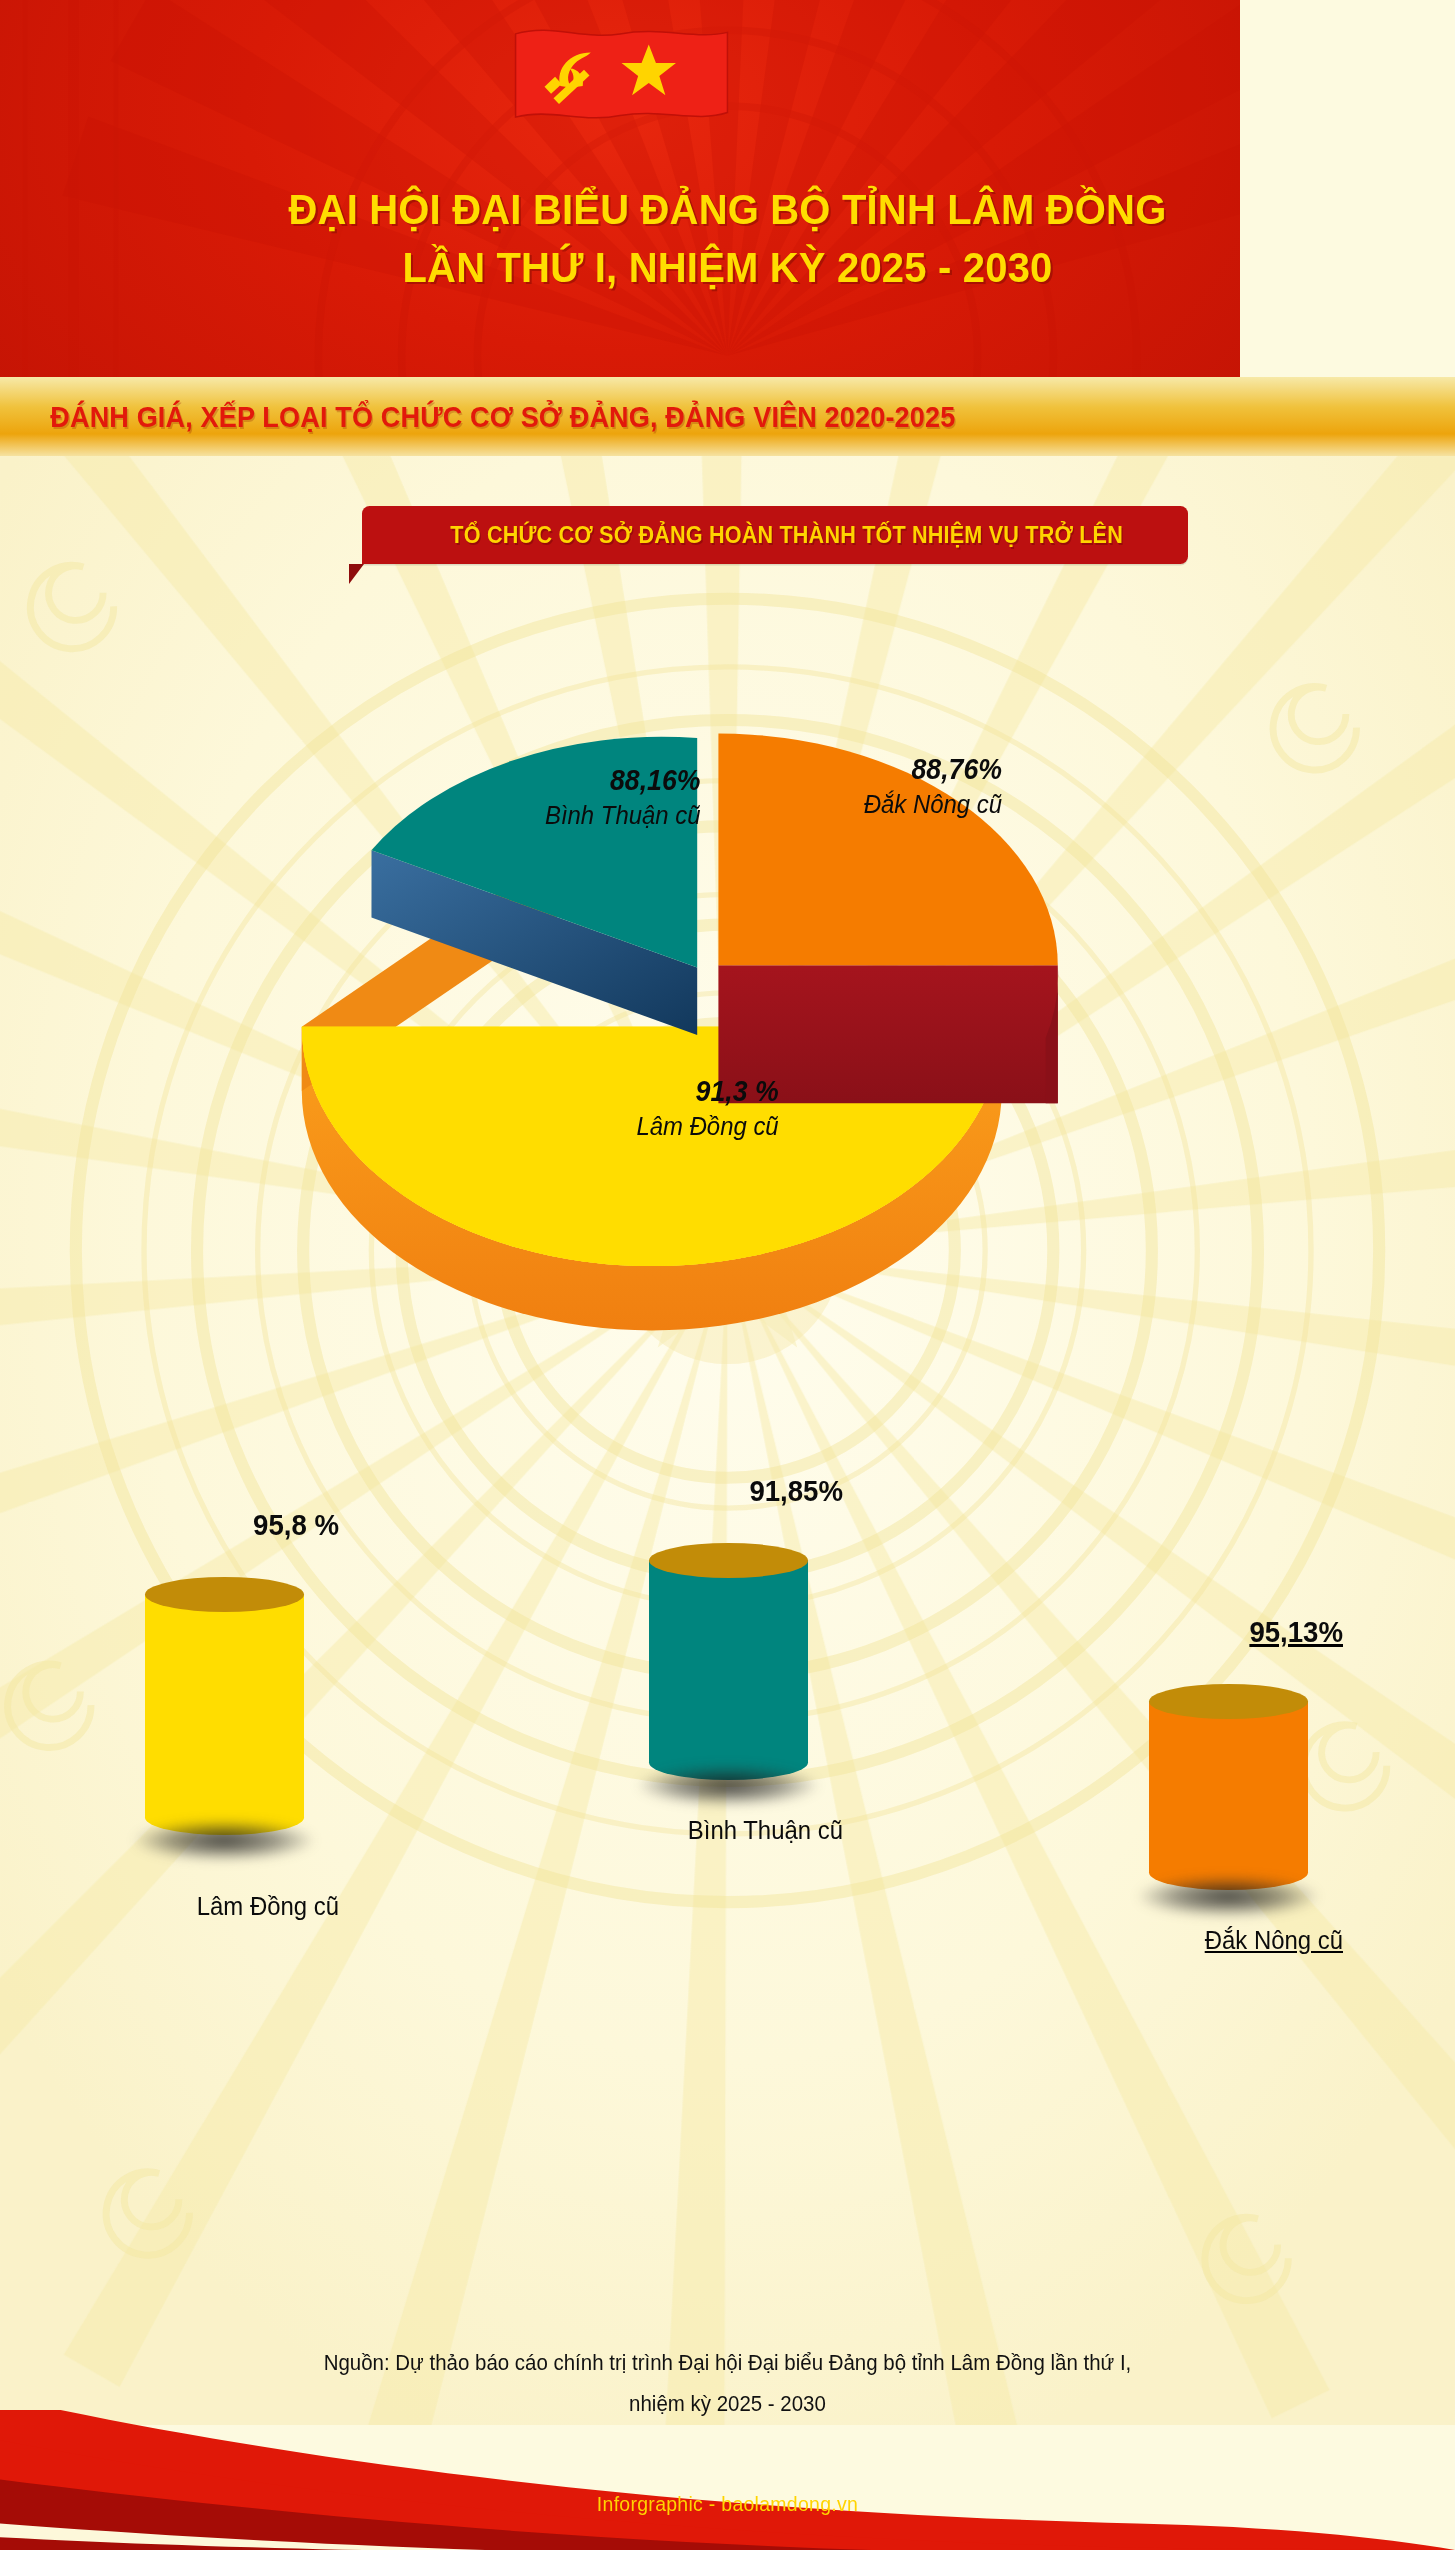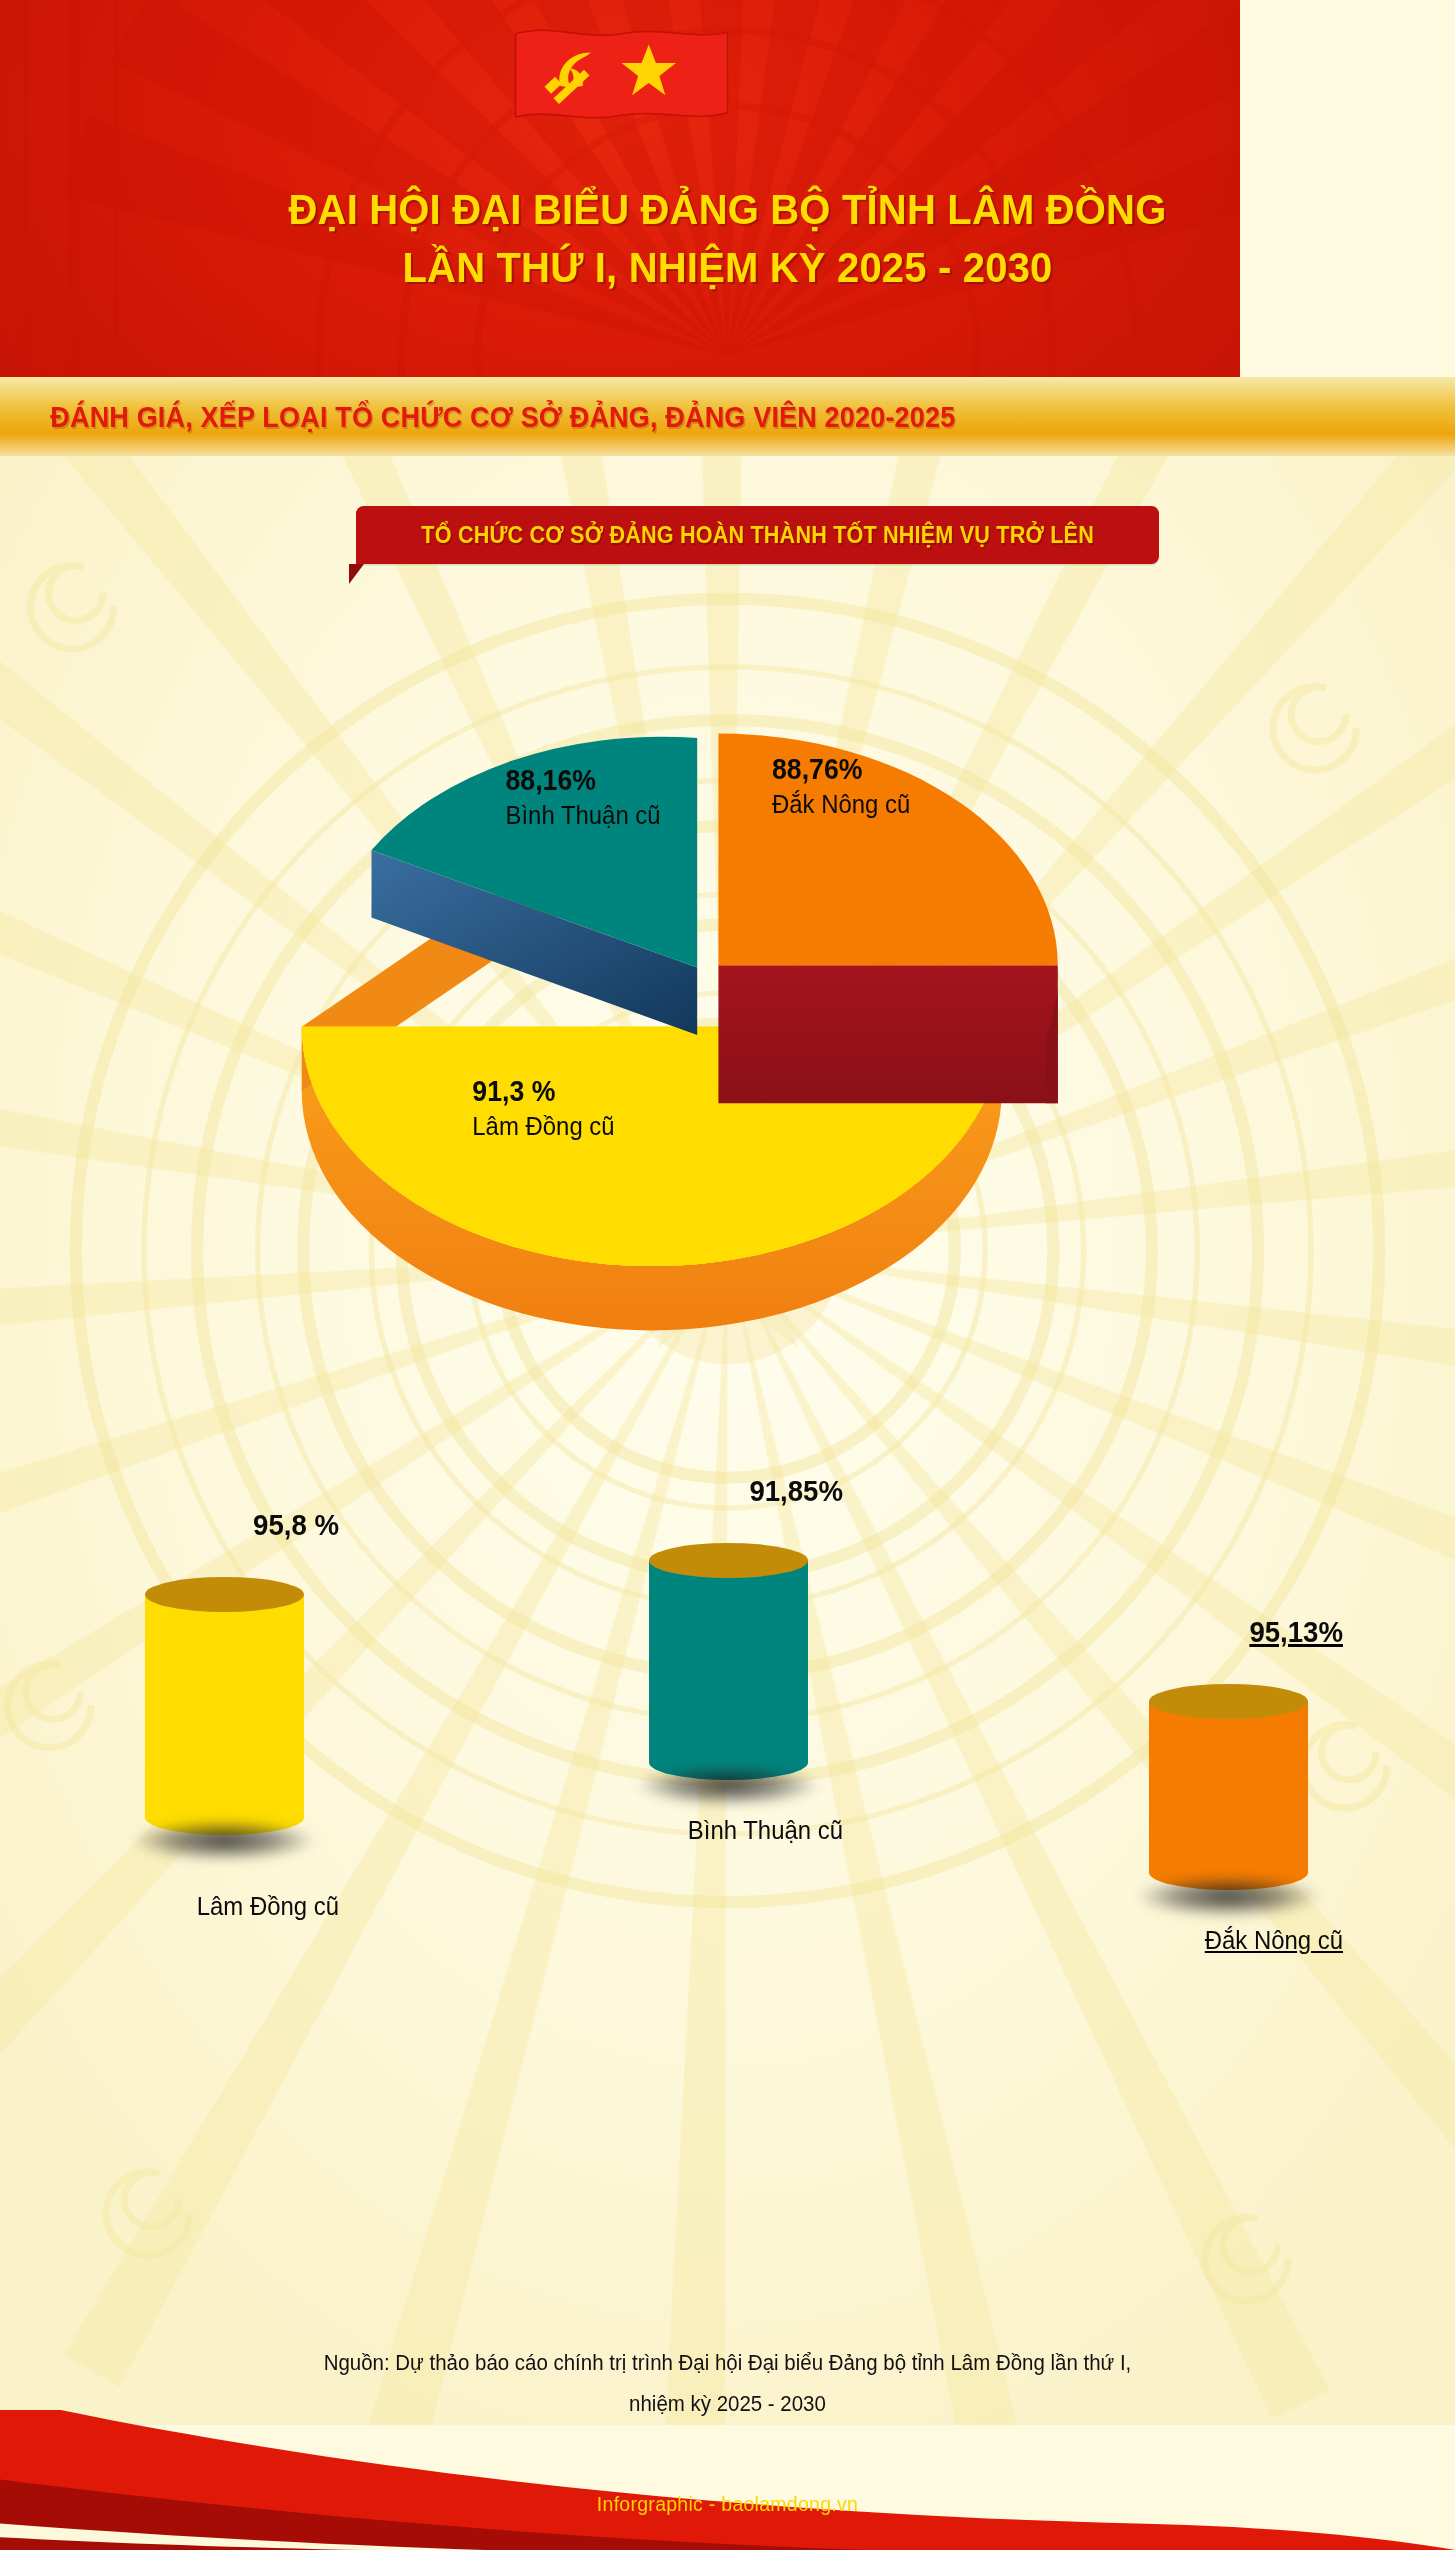--- a/index.html
+++ b/index.html
@@ -45,42 +45,43 @@
   }
   .subband-txt{
     color:#E2190B;font-weight:bold;font-size:30px;letter-spacing:0.2px;
     transform:scaleX(.9);white-space:nowrap;
     text-shadow:1.5px 1.5px 0 rgba(140,20,0,.25);
   }
 
   
   .banner{position:absolute;width:803px;left:349px;height:58px;}
   .banner .plate{
-    position:absolute;left:7px;top:0;width:803px;height:58px;
+    position:absolute;left:13px;top:0;width:803px;height:58px;
     background:#BC1010;border-radius:7.6px 7.6px 7.6px 0;
     box-shadow:0 1.5px 0 rgba(0,0,0,.12);
-    display:flex;align-items:center;justify-content:center;
+    display:flex;align-items:center;justify-content:center;padding-left:23px;
   }
   .banner .plate span{
     color:#FFD400;font-weight:bold;font-size:24px;letter-spacing:0.2px;
     transform:scaleX(.9);white-space:nowrap;
     text-shadow:1.5px 1.5px 0 rgba(90,0,0,.35);
   }
   .banner .tail{
     position:absolute;left:0;top:58px;width:0;height:0;
     border-left:15px solid #8E0C0C;border-bottom:20px solid transparent;
   }
   #banner1{top:506px;}
   #banner2{top:1452px;}
 
   
   .pie-wrap{position:absolute;left:273px;top:591px;width:909px;height:788px;}
   .pie-label{
-    position:absolute;text-align:left;color:#0B0B0B;
+    position:absolute;text-align:right;color:#0B0B0B;
     font-family:"Liberation Sans", sans-serif;
+    font-style:italic;
   }
   .pie-label .val{display:block;font-weight:bold;font-size:29px;line-height:1.1;transform:scaleX(.92);}
   .pie-label .name{display:block;font-weight:normal;font-size:26px;line-height:1.18;margin-top:3px;transform:scaleX(.92);}
 
   #pl-orange{left:489px;top:163px;width:250px;}
   #pl-teal{left:224px;top:174px;width:212px;}
   #pl-yellow{left:186px;top:485px;width:333px;}
 
   
   .bars{position:absolute;left:0;top:1508px;width:1455px;height:819px;}

